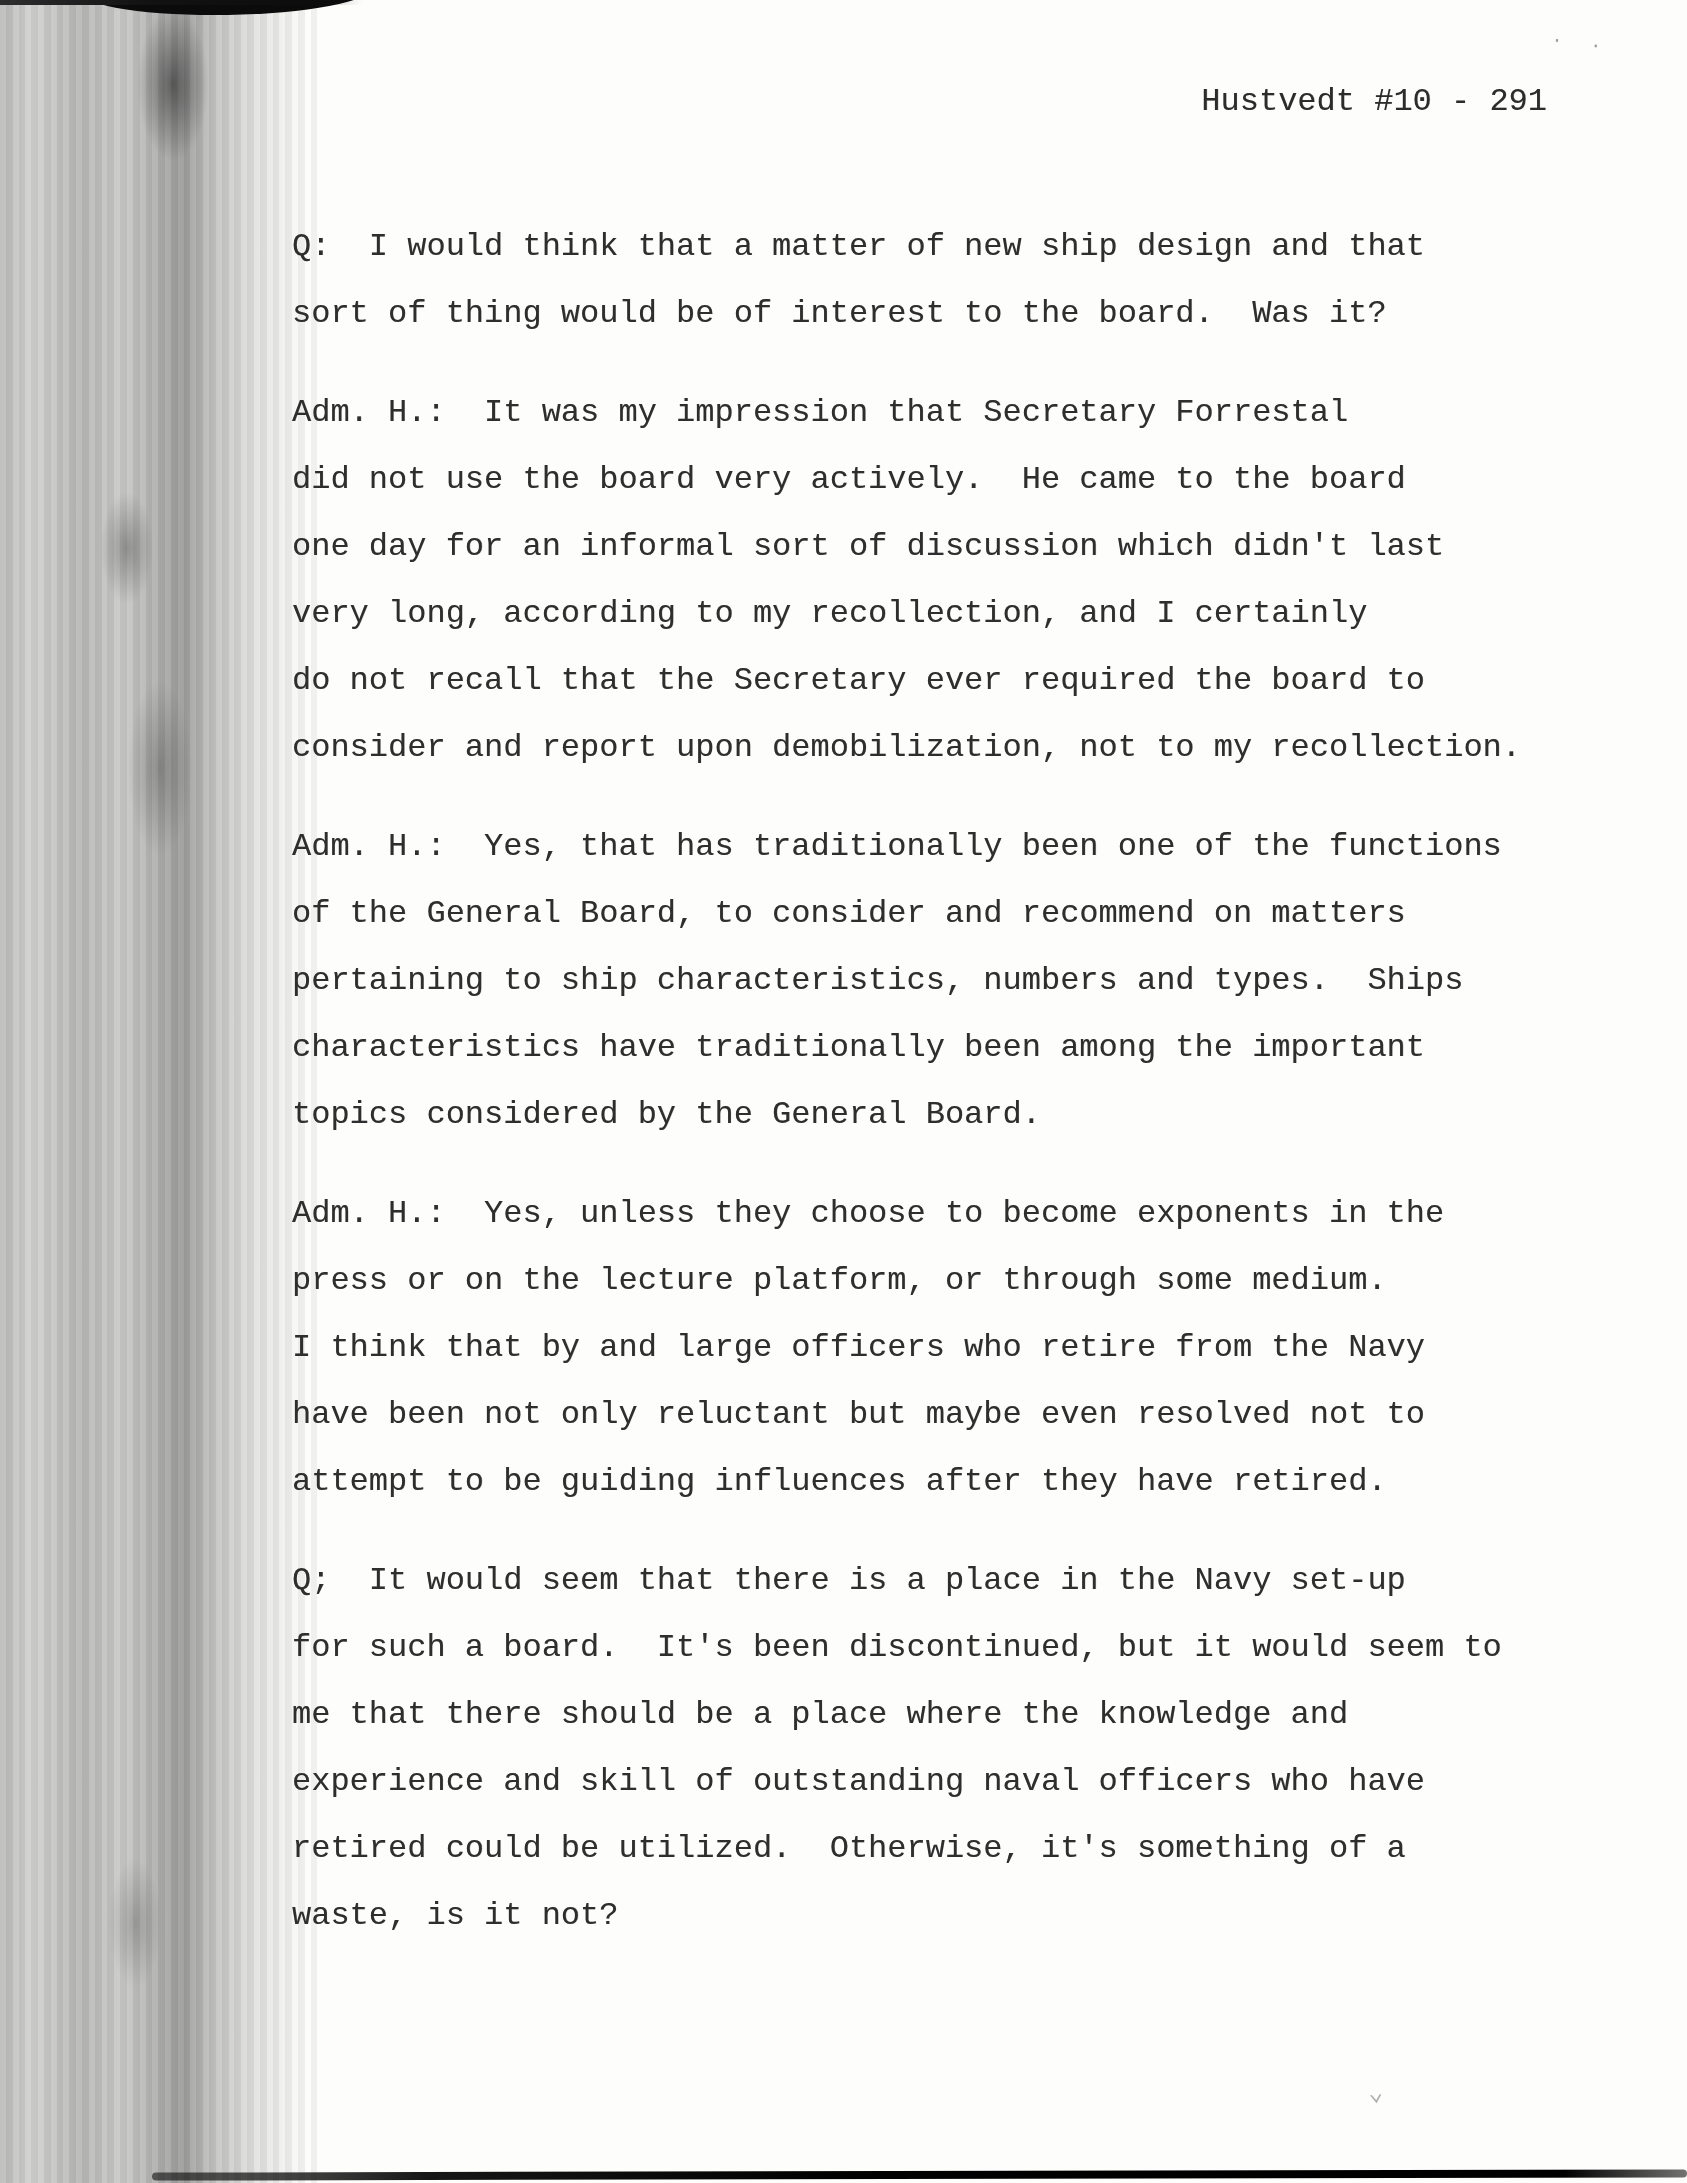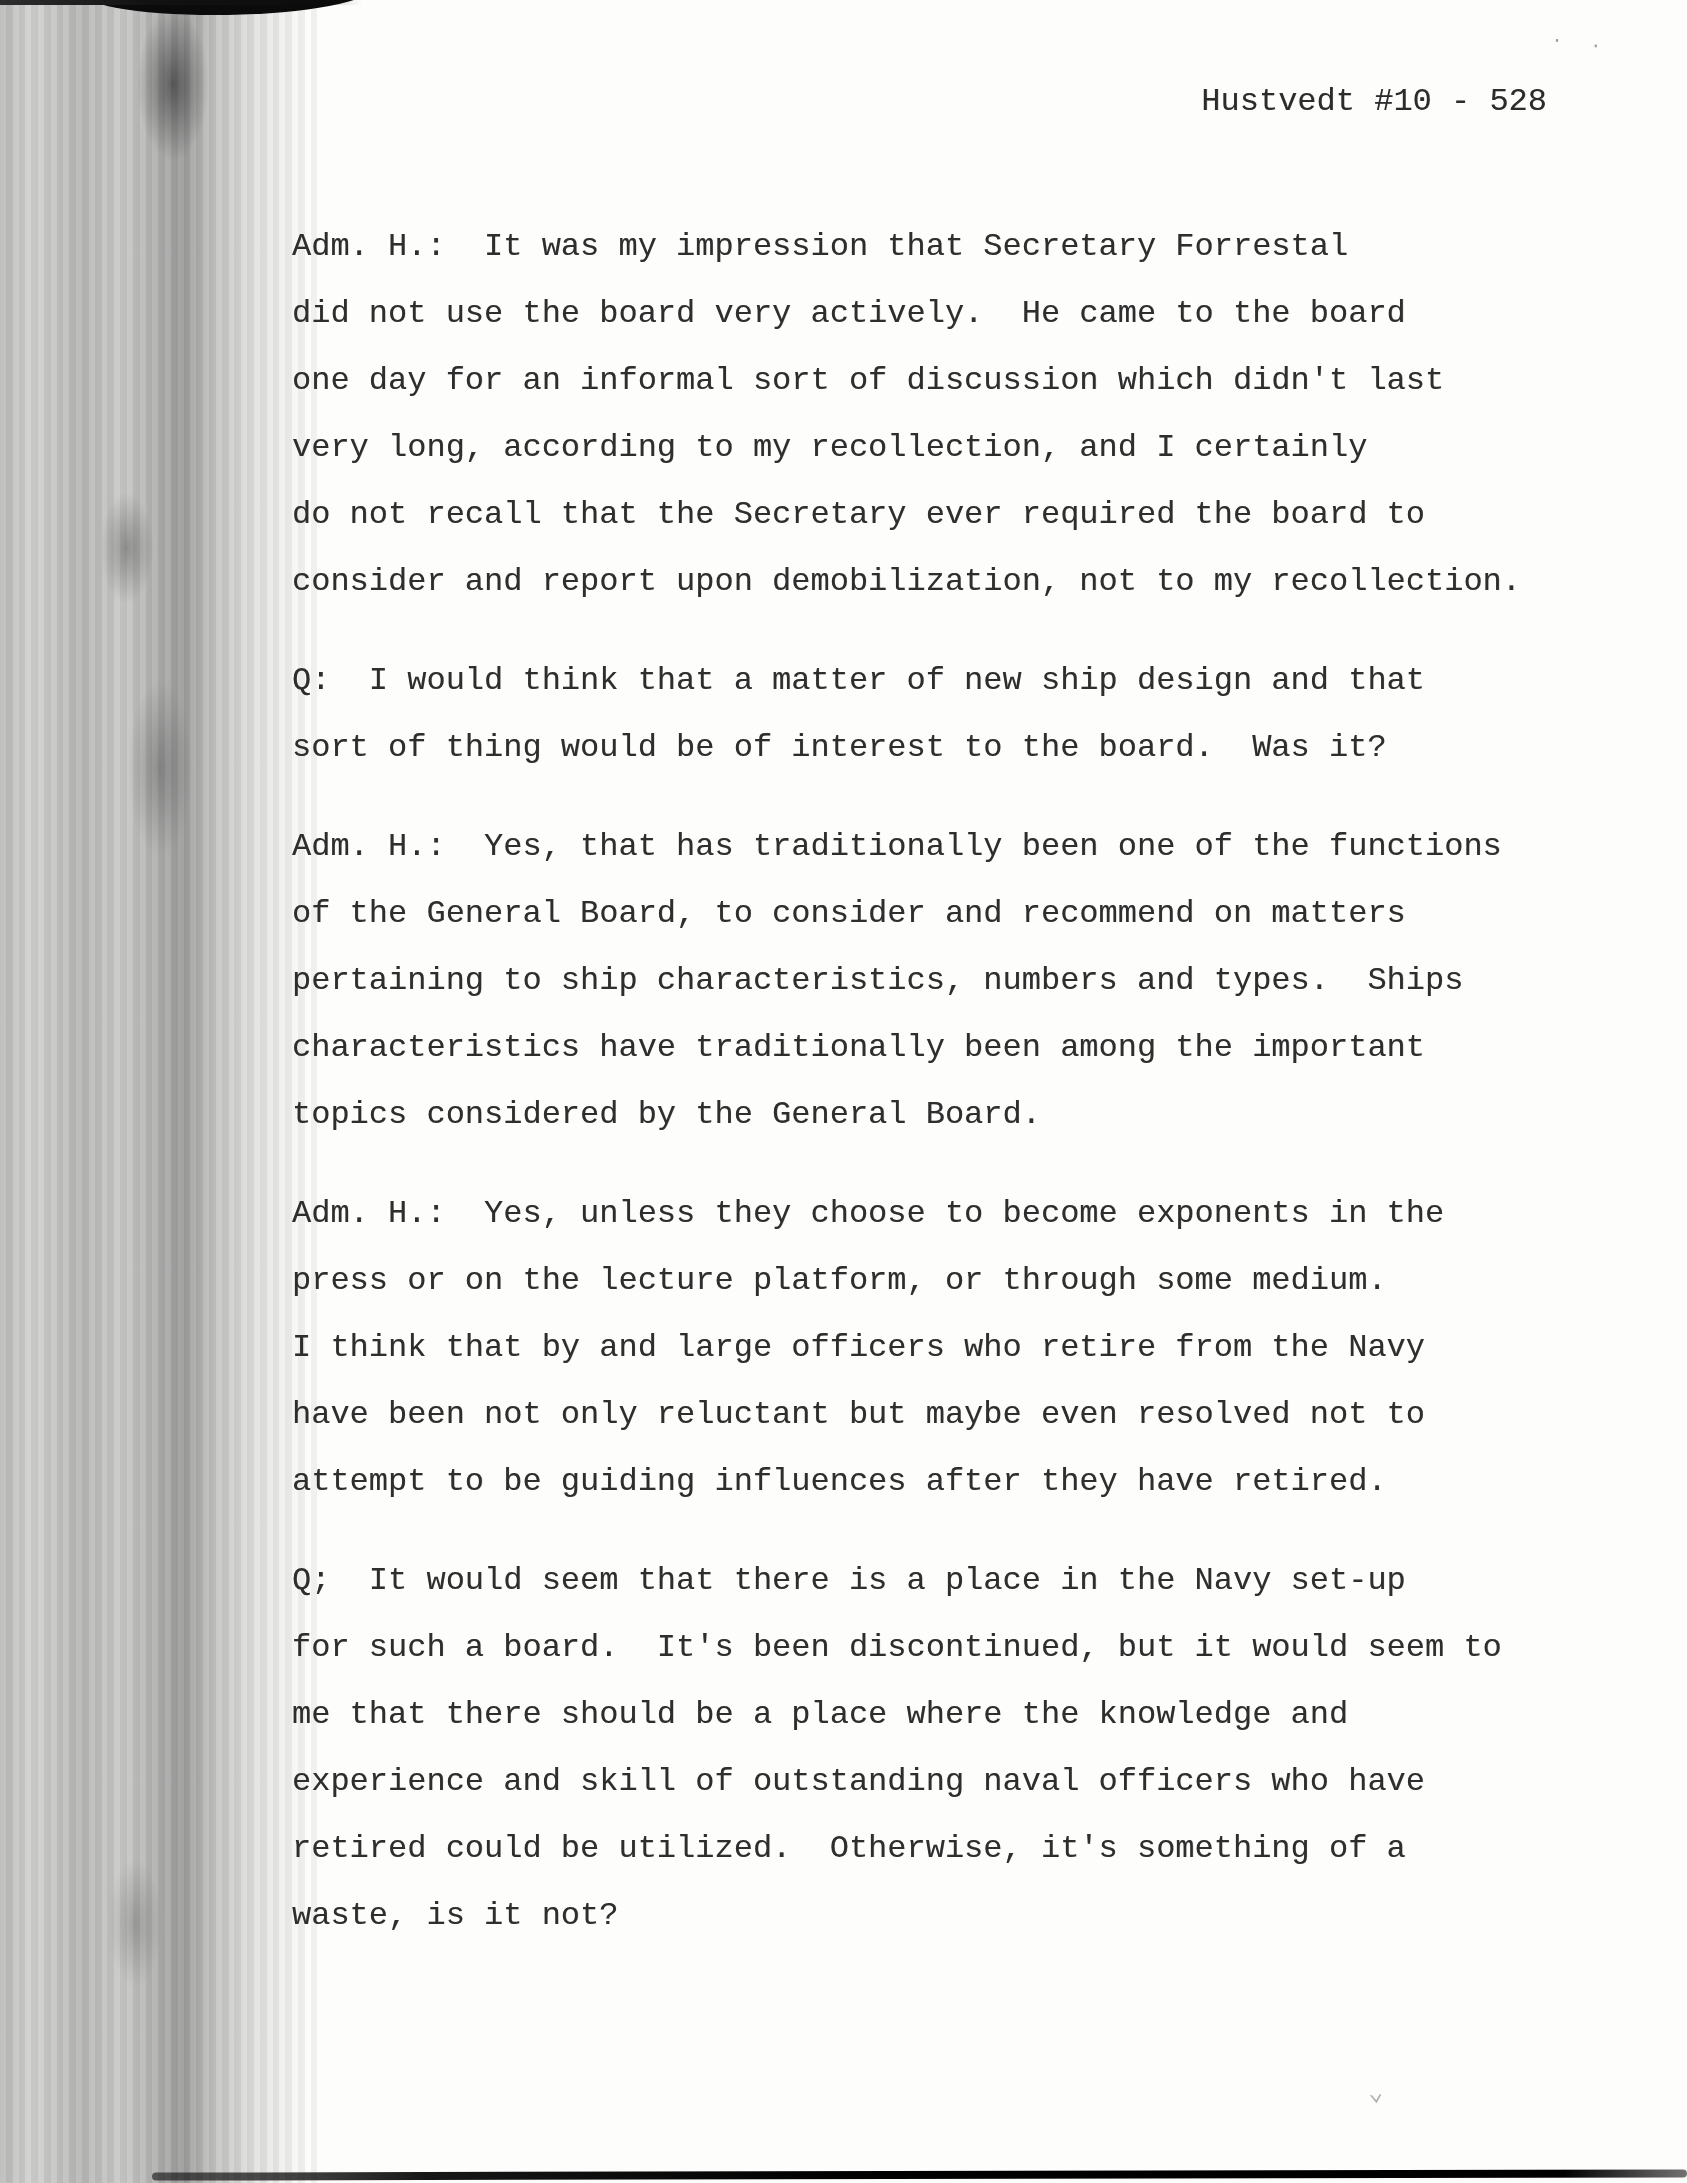--- a/index.html
+++ b/index.html
@@ -119,31 +119,31 @@
 
 <div class="page">
 
   <div class="scan-gutter"></div>
   <div class="scan-top-wedge"></div>
   <div class="scan-top-line"></div>
   <div class="scan-bottom-line"></div>
   <div class="speck-top-right">· ·</div>
   <div class="speck-bottom-right">⌄</div>
 
-  <div class="doc-header">Hustvedt #10 - 528</div>
+  <div class="doc-header">Hustvedt #10 - 291</div>
 
   <div class="doc-body">
+    <div class="paragraph">Q:  I would think that a matter of new ship design and that
+sort of thing would be of interest to the board.  Was it?</div>
     <div class="paragraph">Adm. H.:  It was my impression that Secretary Forrestal
 did not use the board very actively.  He came to the board
 one day for an informal sort of discussion which didn't last
 very long, according to my recollection, and I certainly
 do not recall that the Secretary ever required the board to
 consider and report upon demobilization, not to my recollection.</div>
-    <div class="paragraph">Q:  I would think that a matter of new ship design and that
-sort of thing would be of interest to the board.  Was it?</div>
     <div class="paragraph">Adm. H.:  Yes, that has traditionally been one of the functions
 of the General Board, to consider and recommend on matters
 pertaining to ship characteristics, numbers and types.  Ships
 characteristics have traditionally been among the important
 topics considered by the General Board.</div>
     <div class="paragraph">Adm. H.:  Yes, unless they choose to become exponents in the
 press or on the lecture platform, or through some medium.
 I think that by and large officers who retire from the Navy
 have been not only reluctant but maybe even resolved not to
 attempt to be guiding influences after they have retired.</div>

